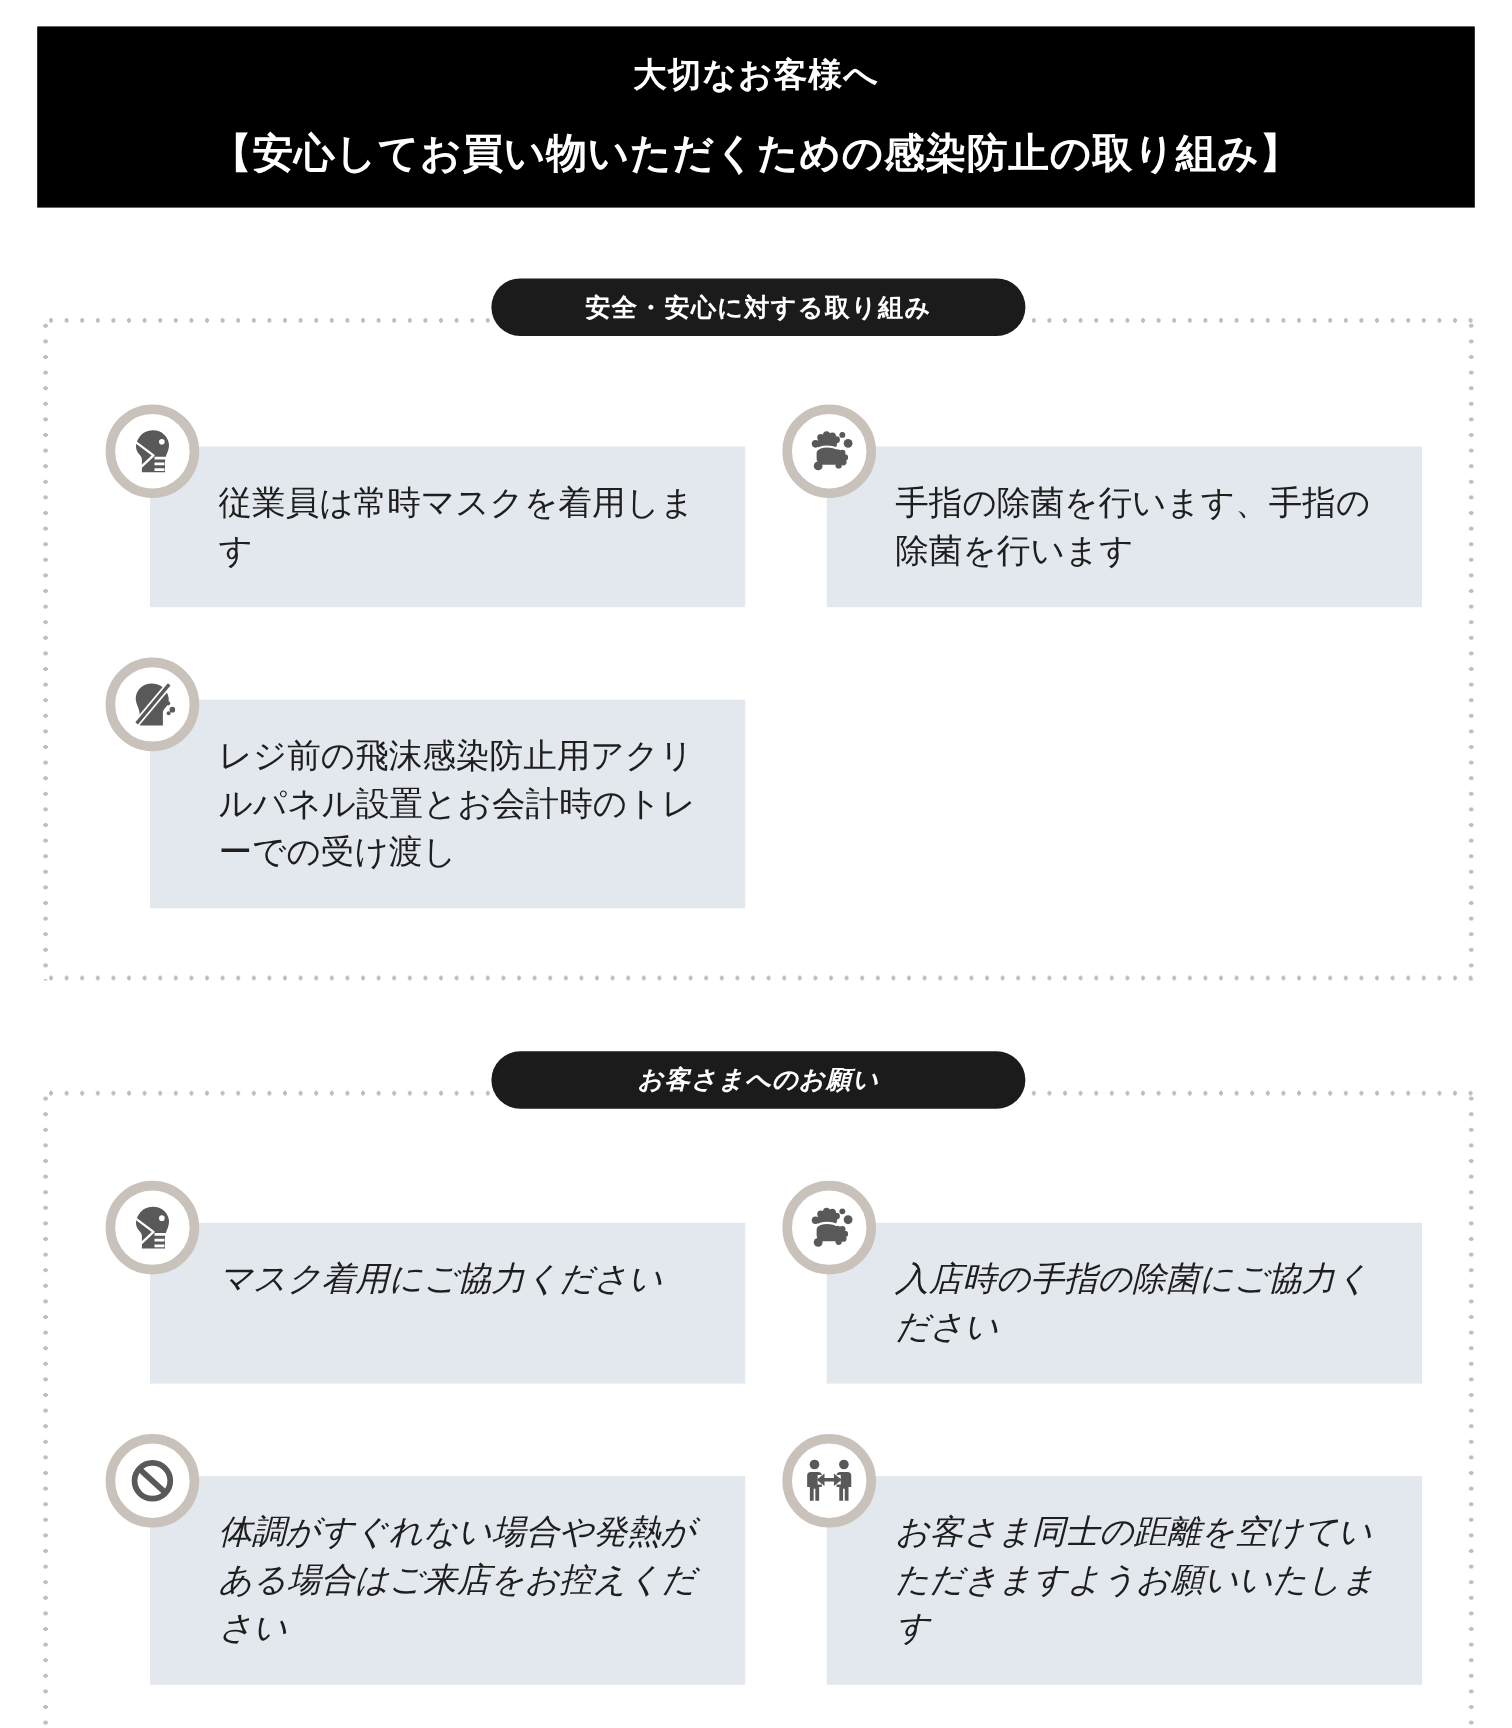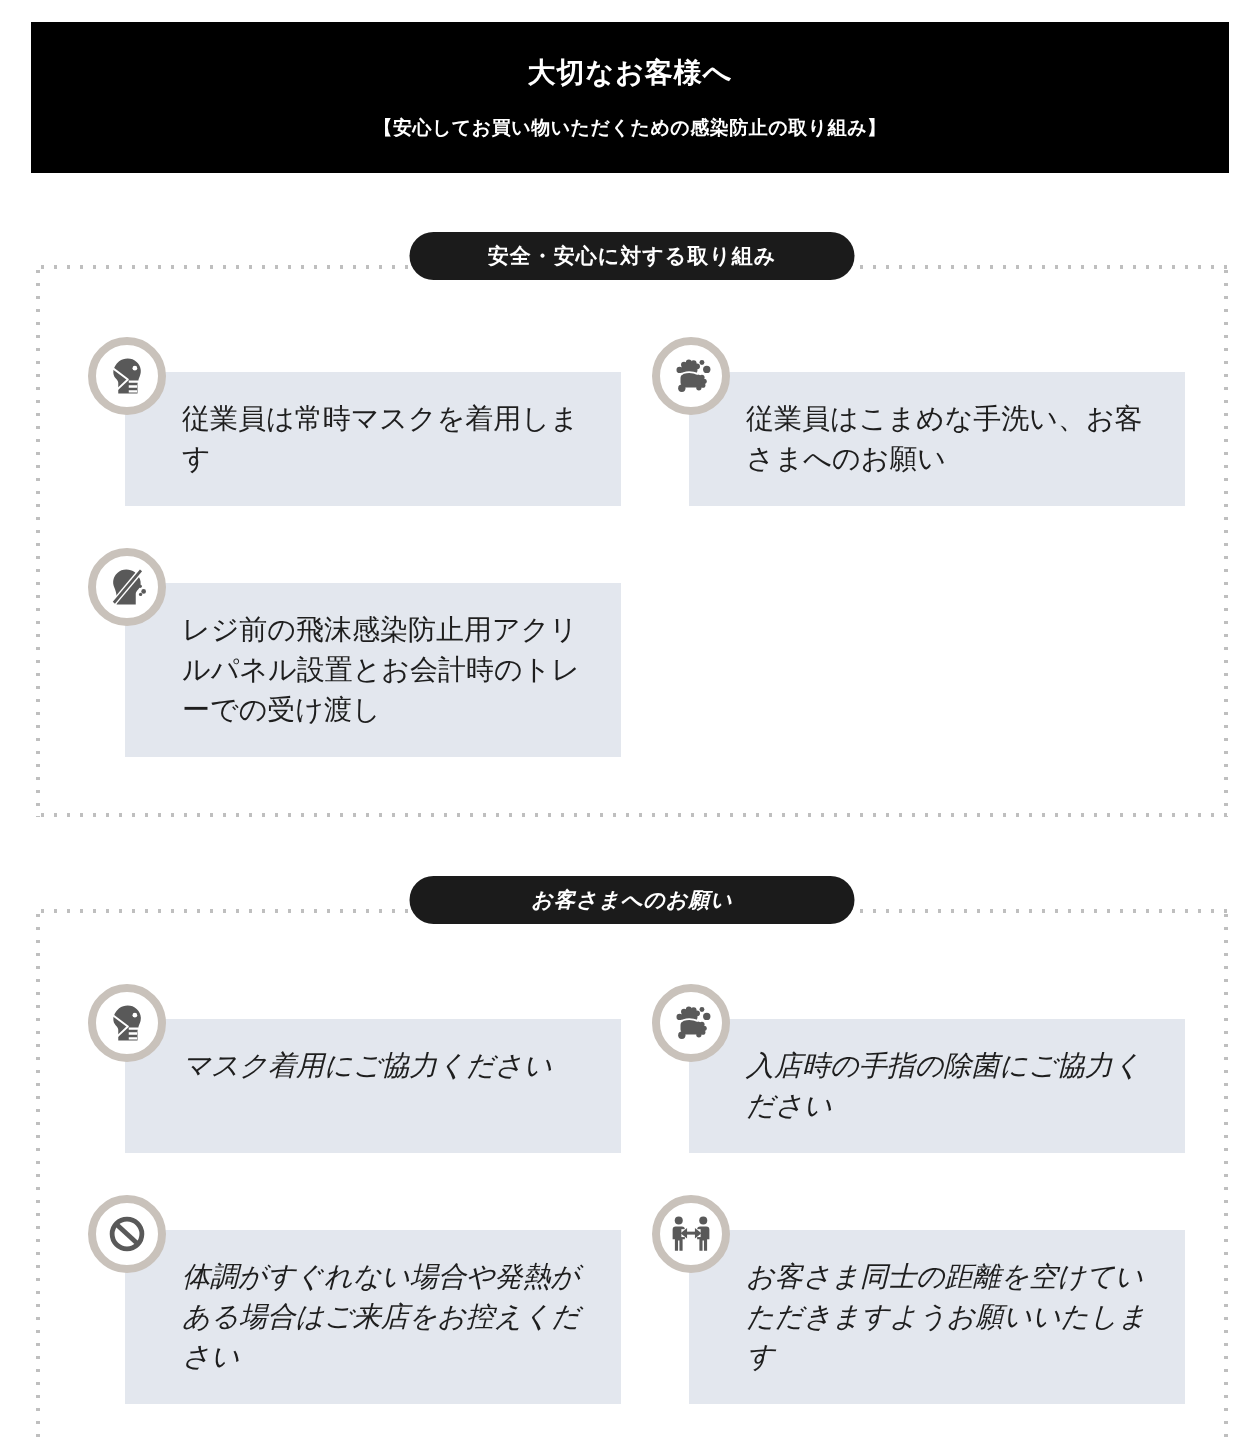--- a/index.html
+++ b/index.html
@@ -13,21 +13,21 @@
     margin:22px 31px 0 31px;
     height:151px;
     background:#000000;
     color:#ffffff;
     display:flex;flex-direction:column;align-items:center;justify-content:center;
     gap:23px;
     font-weight:700;
     text-align:center;
   }
   .banner .line1{font-size:28px;letter-spacing:1px;}
-  .banner .line2{font-size:19px;letter-spacing:0.5px;font-family:Liberation Mono, monospace;}
+  .banner .line2{font-size:34px;letter-spacing:0.5px;font-family:Liberation Mono, monospace;}
 
   
   .section{
     position:relative;
     margin:92px 32px 0 36px;
     padding:107px 43px 60px 89px;
     background-image:
       radial-gradient(circle closest-side,#bfbfbf 95%,transparent),
       radial-gradient(circle closest-side,#bfbfbf 95%,transparent),
       radial-gradient(circle closest-side,#bfbfbf 95%,transparent),
@@ -117,21 +117,21 @@
         <circle cx="37.5" cy="34.5" r="3"></circle>
                   <circle cx="33" cy="37.5" r="3"></circle>
         <circle cx="13.5" cy="38" r="4.2"></circle>
         <circle cx="36.5" cy="8.5" r="2.8"></circle>
                   <circle cx="42" cy="16.5" r="4.2"></circle>
       </g>
       <path d="M10 23.5c6-4.5 14-5 22-2" stroke="#fff" stroke-width="2" fill="none"></path>
     </svg>
             </span>
           </span>
-        <span>従業員はこまめな手洗い、お客さまへのお願い</span>
+        <span>手指の除菌を行います、手指の除菌を行います</span>
       </div>
     </div>
     <div class="item">
       <div class="box">
         <span class="badge">
             <span>
     <svg viewBox="0 0 48 48">
       <path fill="#595959" d="M33 7c-6-4-15-4-20 1-5 4.5-6 11-3.5 16.5C12 30.5 12 33 12 36v8h22V32c0-2 1-3.5 3-5.5 4-4.5 4-12.5-4-19.5z"></path>
       <g fill="#595959">
         <circle cx="39" cy="23" r="2"></circle>

